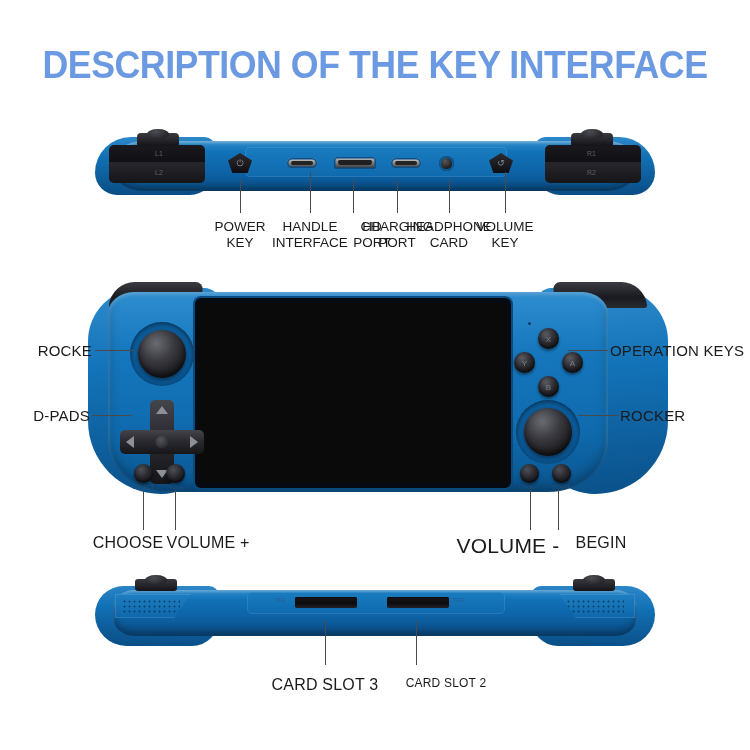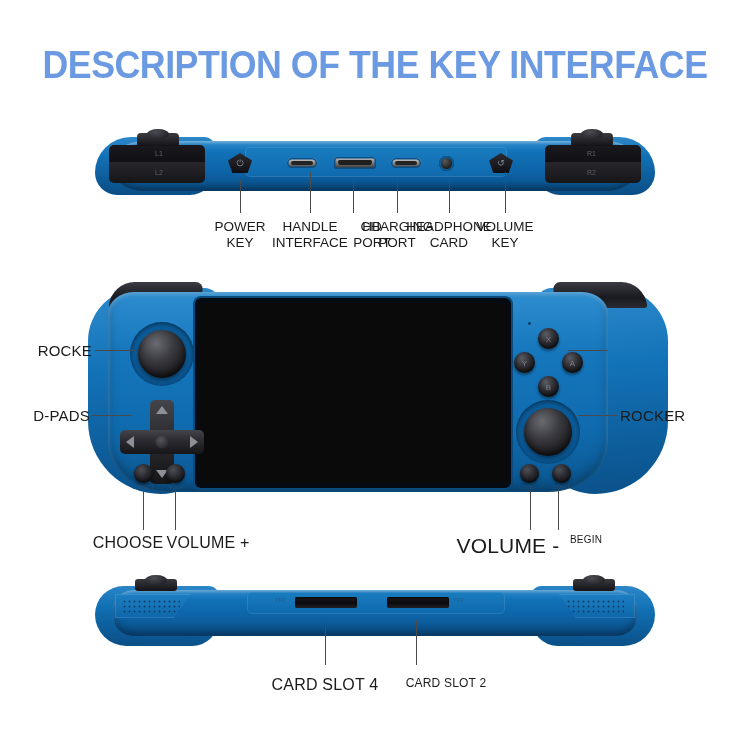--- a/index.html
+++ b/index.html
@@ -369,33 +369,34 @@
     </div>
   </div>
 
   <div class="leader h" style="left:95px;top:350px;width:40px"></div>
   <div class="lbl r" style="left:92px;top:342px;font-size:15px">ROCKE</div>
 
   <div class="leader h" style="left:92px;top:415px;width:40px"></div>
   <div class="lbl r" style="left:90px;top:407px;font-size:15px">D-PADS</div>
 
   <div class="leader h" style="left:568px;top:350px;width:40px"></div>
+  <div class="lbl" style="left:610px;top:342px;font-size:15px">OPERATION KEYS</div>
 
   <div class="leader h" style="left:578px;top:415px;width:40px"></div>
   <div class="lbl" style="left:620px;top:407px;font-size:15px">ROCKER</div>
 
   <div class="leader v" style="left:143px;top:490px;height:40px"></div>
   <div class="leader v" style="left:175px;top:490px;height:40px"></div>
   <div class="leader v" style="left:530px;top:490px;height:40px"></div>
   <div class="leader v" style="left:558px;top:490px;height:40px"></div>
 
   <div class="lbl c" style="left:128px;top:534px;font-size:16px">CHOOSE</div>
   <div class="lbl c" style="left:208px;top:534px;font-size:16px">VOLUME +</div>
   <div class="lbl c" style="left:508px;top:534px;font-size:21px">VOLUME -</div>
-  <div class="lbl c" style="left:586px;top:534px;font-size:10px">BEGIN</div>
+  <div class="lbl c" style="left:601px;top:534px;font-size:16px">BEGIN</div>
 
   <div class="botview">
     <div class="bv-grip l"></div>
     <div class="bv-grip r"></div>
     <div class="bv-body"></div>
 
     <div class="bv-stick l"></div>
     <div class="bv-stick r"></div>
 
     <div class="speaker l">
@@ -409,16 +410,16 @@
       <span class="slot-cap" style="left:28px">TF1</span>
       <div class="cardslot" style="left:48px"></div>
       <div class="cardslot" style="left:140px"></div>
       <span class="slot-cap" style="left:206px">TF2</span>
     </div>
   </div>
 
   <div class="leader v" style="left:325px;top:620px;height:45px"></div>
   <div class="leader v" style="left:416px;top:620px;height:45px"></div>
 
-  <div class="lbl c" style="left:325px;top:676px;font-size:16px">CARD SLOT 4</div>
+  <div class="lbl c" style="left:325px;top:676px;font-size:16px">CARD SLOT 3</div>
   <div class="lbl c" style="left:446px;top:676px;font-size:12px">CARD SLOT 2</div>
 
 </div>
 
 </body></html>

